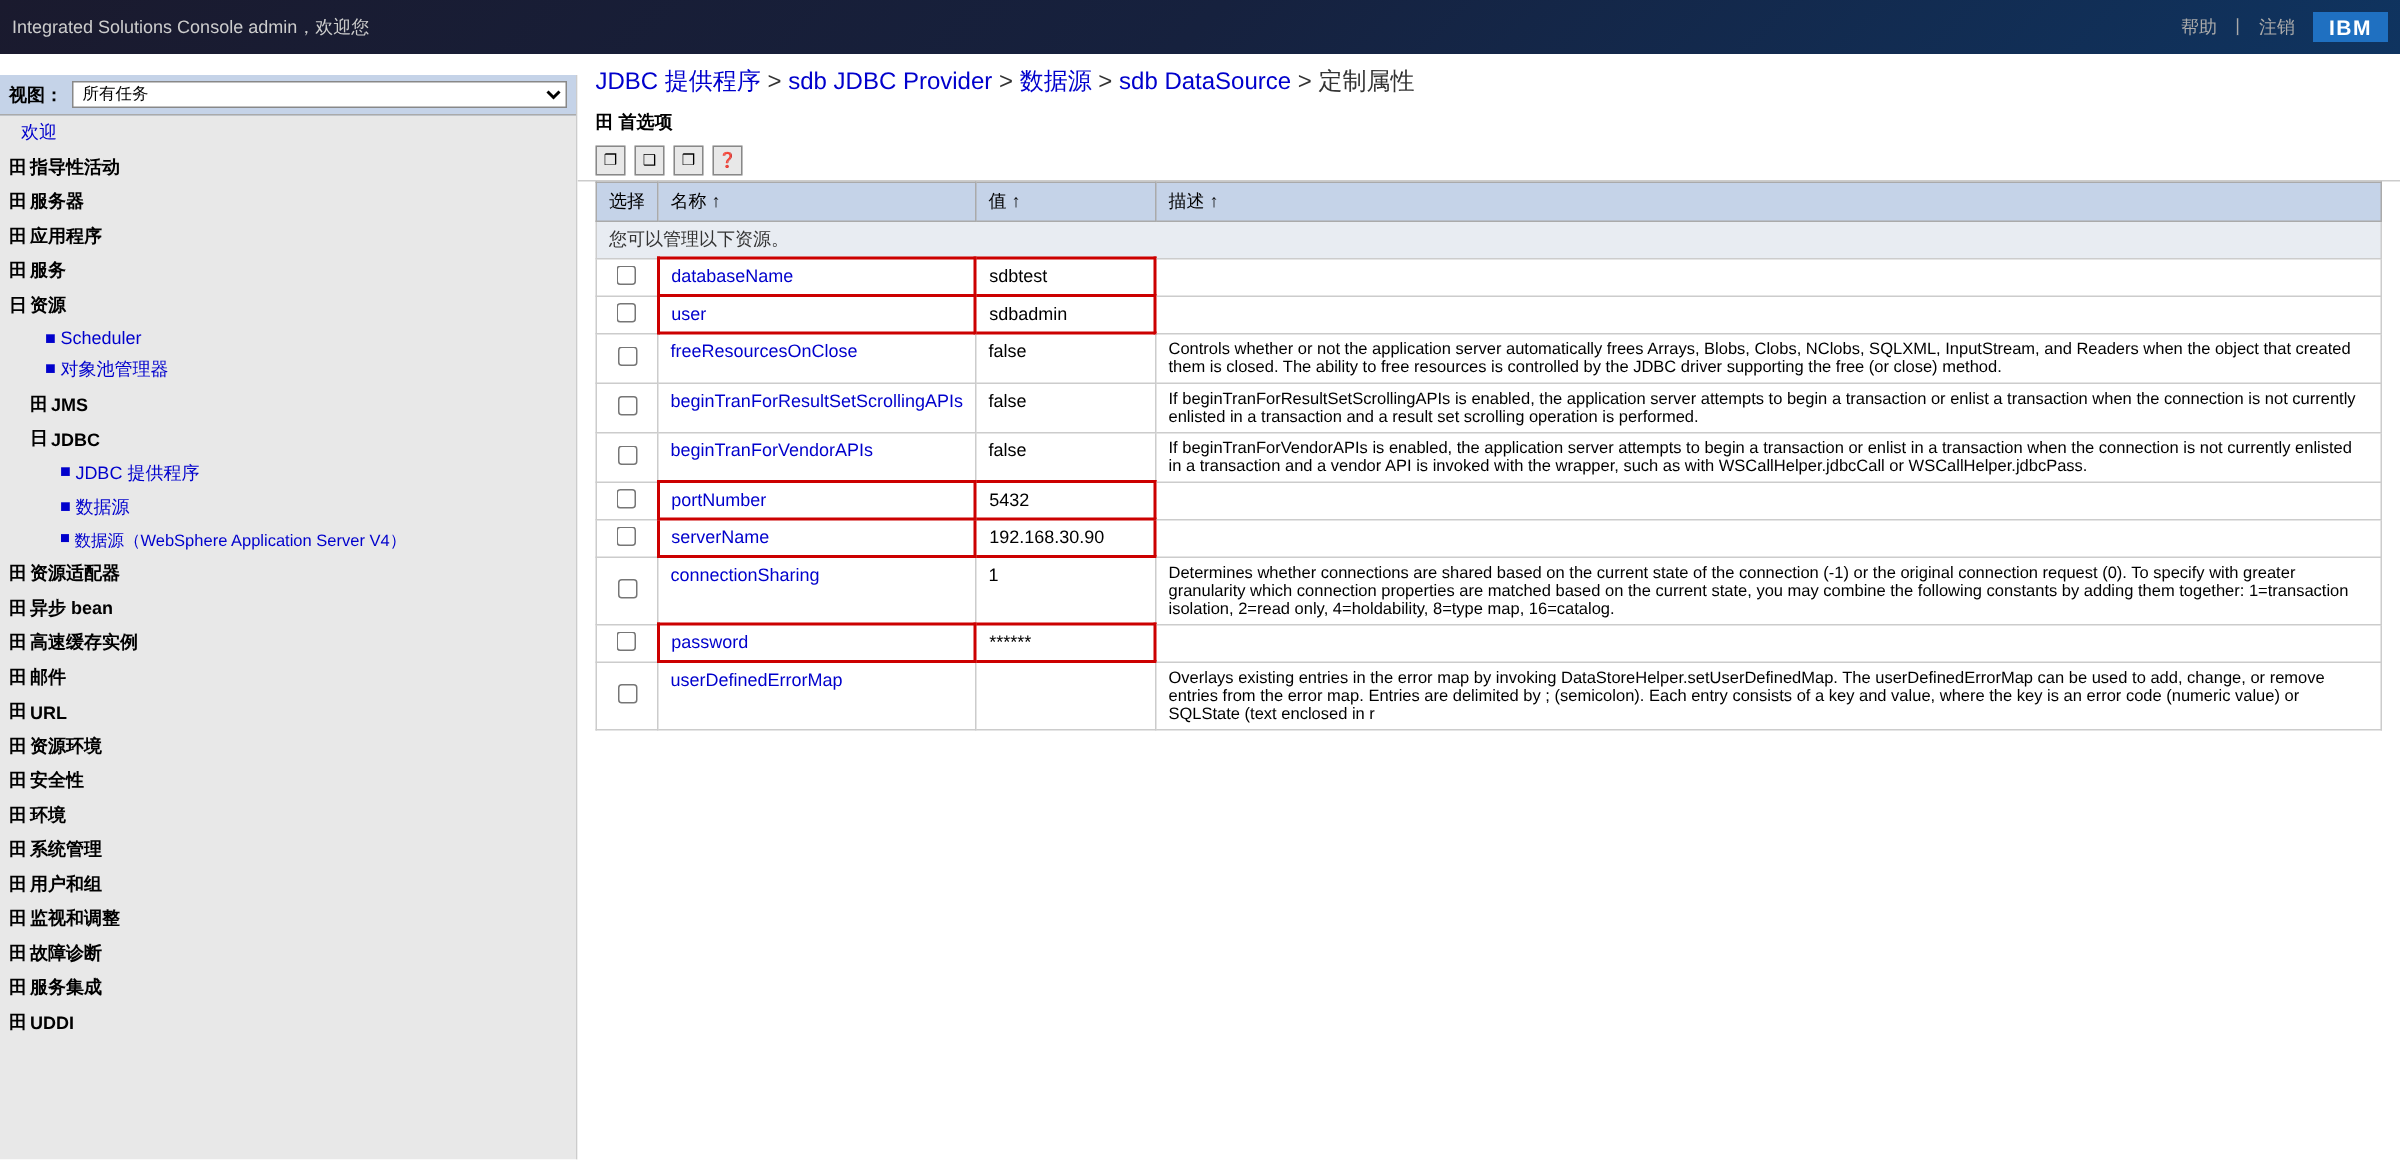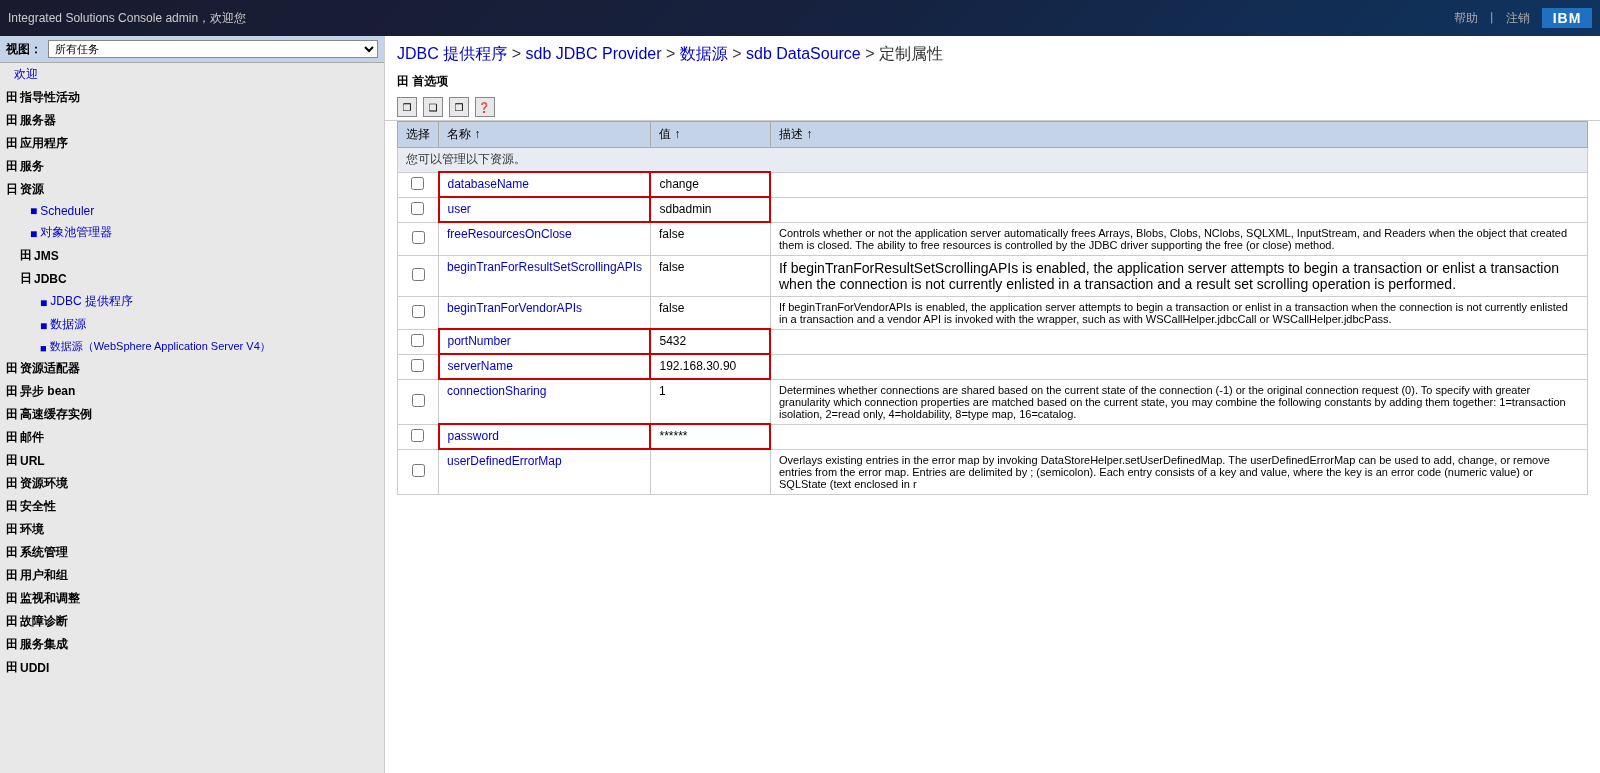--- a/index.html
+++ b/index.html
@@ -29,20 +29,21 @@
     .main-layout { display: flex; height: calc(773px - 36px); }
 
     
     .sidebar {
       width: 385px;
       min-width: 385px;
       background: #e8e8e8;
       border-right: 1px solid #ccc;
       overflow-y: auto;
       overflow-x: hidden;
+      margin-top: 14px;
     }
     .sidebar-header {
       background: #c5d3e8;
       padding: 4px 6px;
       display: flex;
       align-items: center;
       gap: 6px;
       border-bottom: 1px solid #aaa;
     }
     .sidebar-header label { font-size: 12px; font-weight: bold; }
@@ -52,21 +53,21 @@
       border: 1px solid #888;
       background: #fff;
       flex: 1;
     }
     .sidebar-item {
       padding: 3px 6px 3px 10px;
       cursor: pointer;
       font-size: 12px;
       color: #000;
       display: flex;
-      align-items: flex-end;
+      align-items: flex-start;
       gap: 3px;
     }
     .sidebar-item.welcome { color: #0000cc; text-decoration: none; padding-left: 14px; }
     .sidebar-group { padding: 3px 6px; font-size: 12px; font-weight: bold; cursor: pointer; display: flex; align-items: center; gap: 2px; }
     .indent1 { padding-left: 20px; }
     .indent2 { padding-left: 30px; }
     .indent3 { padding-left: 40px; }
     .link-blue { color: #0000cc; text-decoration: none; cursor: pointer; }
 
     
@@ -356,40 +357,40 @@
         </thead>
         <tbody id="table-body">
 
           <tr class="manage-row">
             <td colspan="4">您可以管理以下资源。</td>
           </tr>
 
         <tr>
               <td class="checkbox-cell"><input type="checkbox" style=""></td>
               <td style="border: 2px solid rgb(204, 0, 0);"><a class="field-link" href="#">databaseName</a></td>
-              <td style="border: 2px solid rgb(204, 0, 0);">change</td>
+              <td style="border: 2px solid rgb(204, 0, 0);">sdbtest</td>
               <td style="font-size: 11px; max-width: 600px; overflow: hidden;"></td>
             </tr>
             <tr>
               <td class="checkbox-cell"><input type="checkbox" style=""></td>
               <td style="border: 2px solid rgb(204, 0, 0);"><a class="field-link" href="#">user</a></td>
               <td style="border: 2px solid rgb(204, 0, 0);">sdbadmin</td>
               <td style="font-size: 11px; max-width: 600px; overflow: hidden;"></td>
             </tr>
             <tr>
               <td class="checkbox-cell"><input type="checkbox" style=""></td>
               <td><a class="field-link" href="#">freeResourcesOnClose</a></td>
               <td>false</td>
               <td style="font-size: 11px; max-width: 600px; overflow: hidden;">Controls whether or not the application server automatically frees Arrays, Blobs, Clobs, NClobs, SQLXML, InputStream, and Readers when the object that created them is closed. The ability to free resources is controlled by the JDBC driver supporting the free (or close) method.</td>
             </tr>
             <tr>
               <td class="checkbox-cell"><input type="checkbox" style=""></td>
               <td><a class="field-link" href="#">beginTranForResultSetScrollingAPIs</a></td>
               <td>false</td>
-              <td style="font-size: 14px; max-width: 600px; overflow: hidden; margin-top: 20px;">If beginTranForResultSetScrollingAPIs is enabled, the application server attempts to begin a transaction or enlist a transaction when the connection is not currently enlisted in a transaction and a result set scrolling operation is performed.</td>
+              <td style="font-size: 11px; max-width: 600px; overflow: hidden; margin-top: 20px;">If beginTranForResultSetScrollingAPIs is enabled, the application server attempts to begin a transaction or enlist a transaction when the connection is not currently enlisted in a transaction and a result set scrolling operation is performed.</td>
             </tr>
             <tr>
               <td class="checkbox-cell"><input type="checkbox" style=""></td>
               <td><a class="field-link" href="#">beginTranForVendorAPIs</a></td>
               <td>false</td>
               <td style="font-size: 11px; max-width: 600px; overflow: hidden;">If beginTranForVendorAPIs is enabled, the application server attempts to begin a transaction or enlist in a transaction when the connection is not currently enlisted in a transaction and a vendor API is invoked with the wrapper, such as with WSCallHelper.jdbcCall or WSCallHelper.jdbcPass.</td>
             </tr>
             <tr>
               <td class="checkbox-cell"><input type="checkbox" style=""></td>
               <td style="border: 2px solid rgb(204, 0, 0);"><a class="field-link" href="#">portNumber</a></td>

